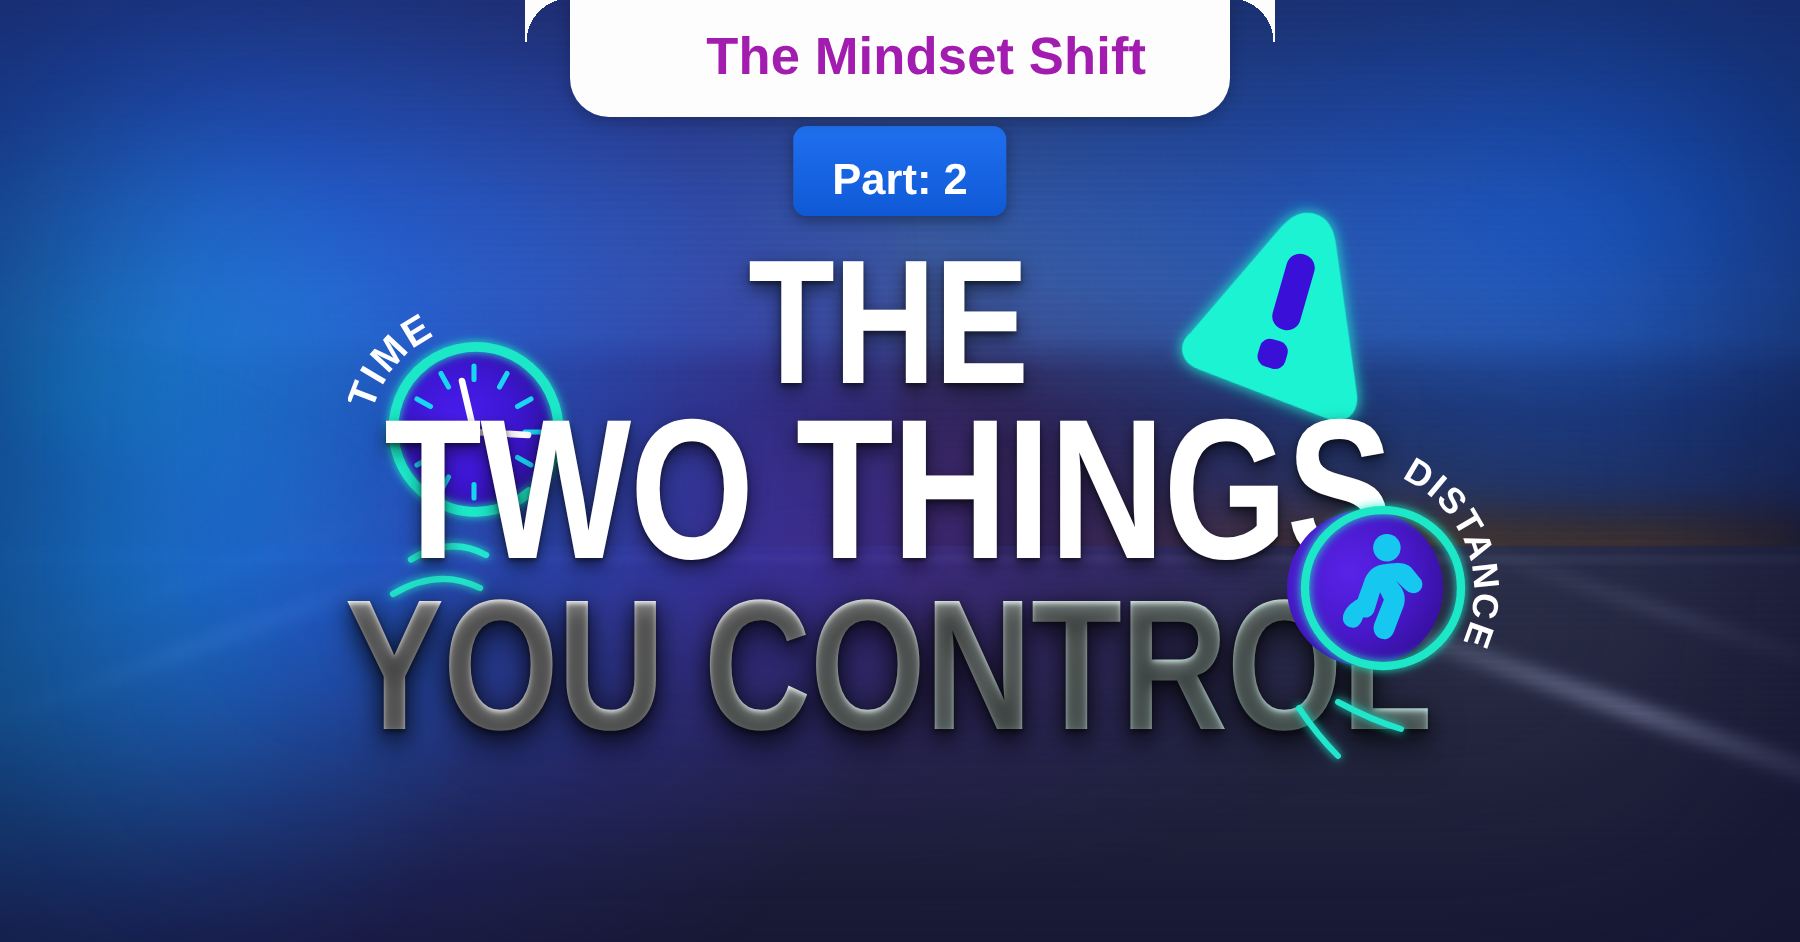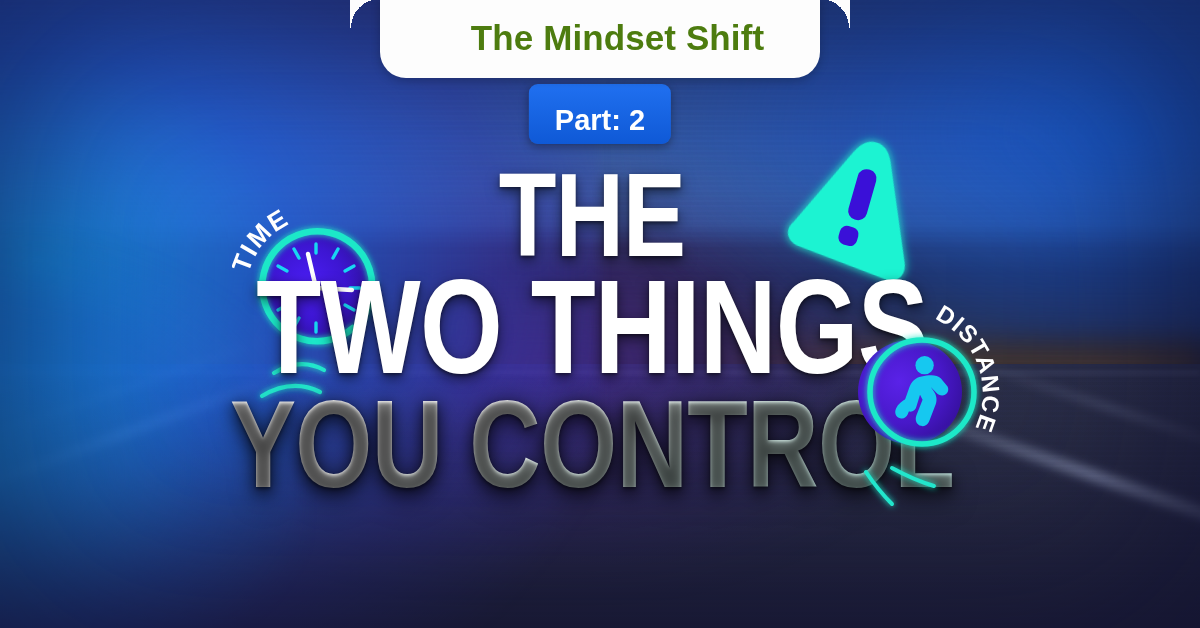--- a/index.html
+++ b/index.html
@@ -95,21 +95,21 @@
     box-shadow:0 3px 10px rgba(0,0,0,.22);
   }
   
   #top-tab::before,#top-tab::after{
     content:"";position:absolute;top:0;width:30px;height:30px;
     background:radial-gradient(circle at 100% 100%, transparent 0 29px, #fdfdfd 29px 100%);
   }
   #top-tab::before{left:-30px;}
   #top-tab::after{right:-30px;transform:scaleX(-1);}
   #tab-title{
-    font-size:35px;font-weight:700;color:#4d7c0f;letter-spacing:.1px;
+    font-size:35px;font-weight:700;color:#a21caf;letter-spacing:.1px;
     white-space:nowrap;line-height:1;margin-bottom:2px;margin-left:35px;
   }
 
   
   #part-badge{
     position:absolute;left:50%;transform:translateX(-50%);
     top:84px;z-index:39;
     background:linear-gradient(180deg,#2070f0,#0f59d6);
     border-radius:9px;
     padding:22px 26px 9px;

